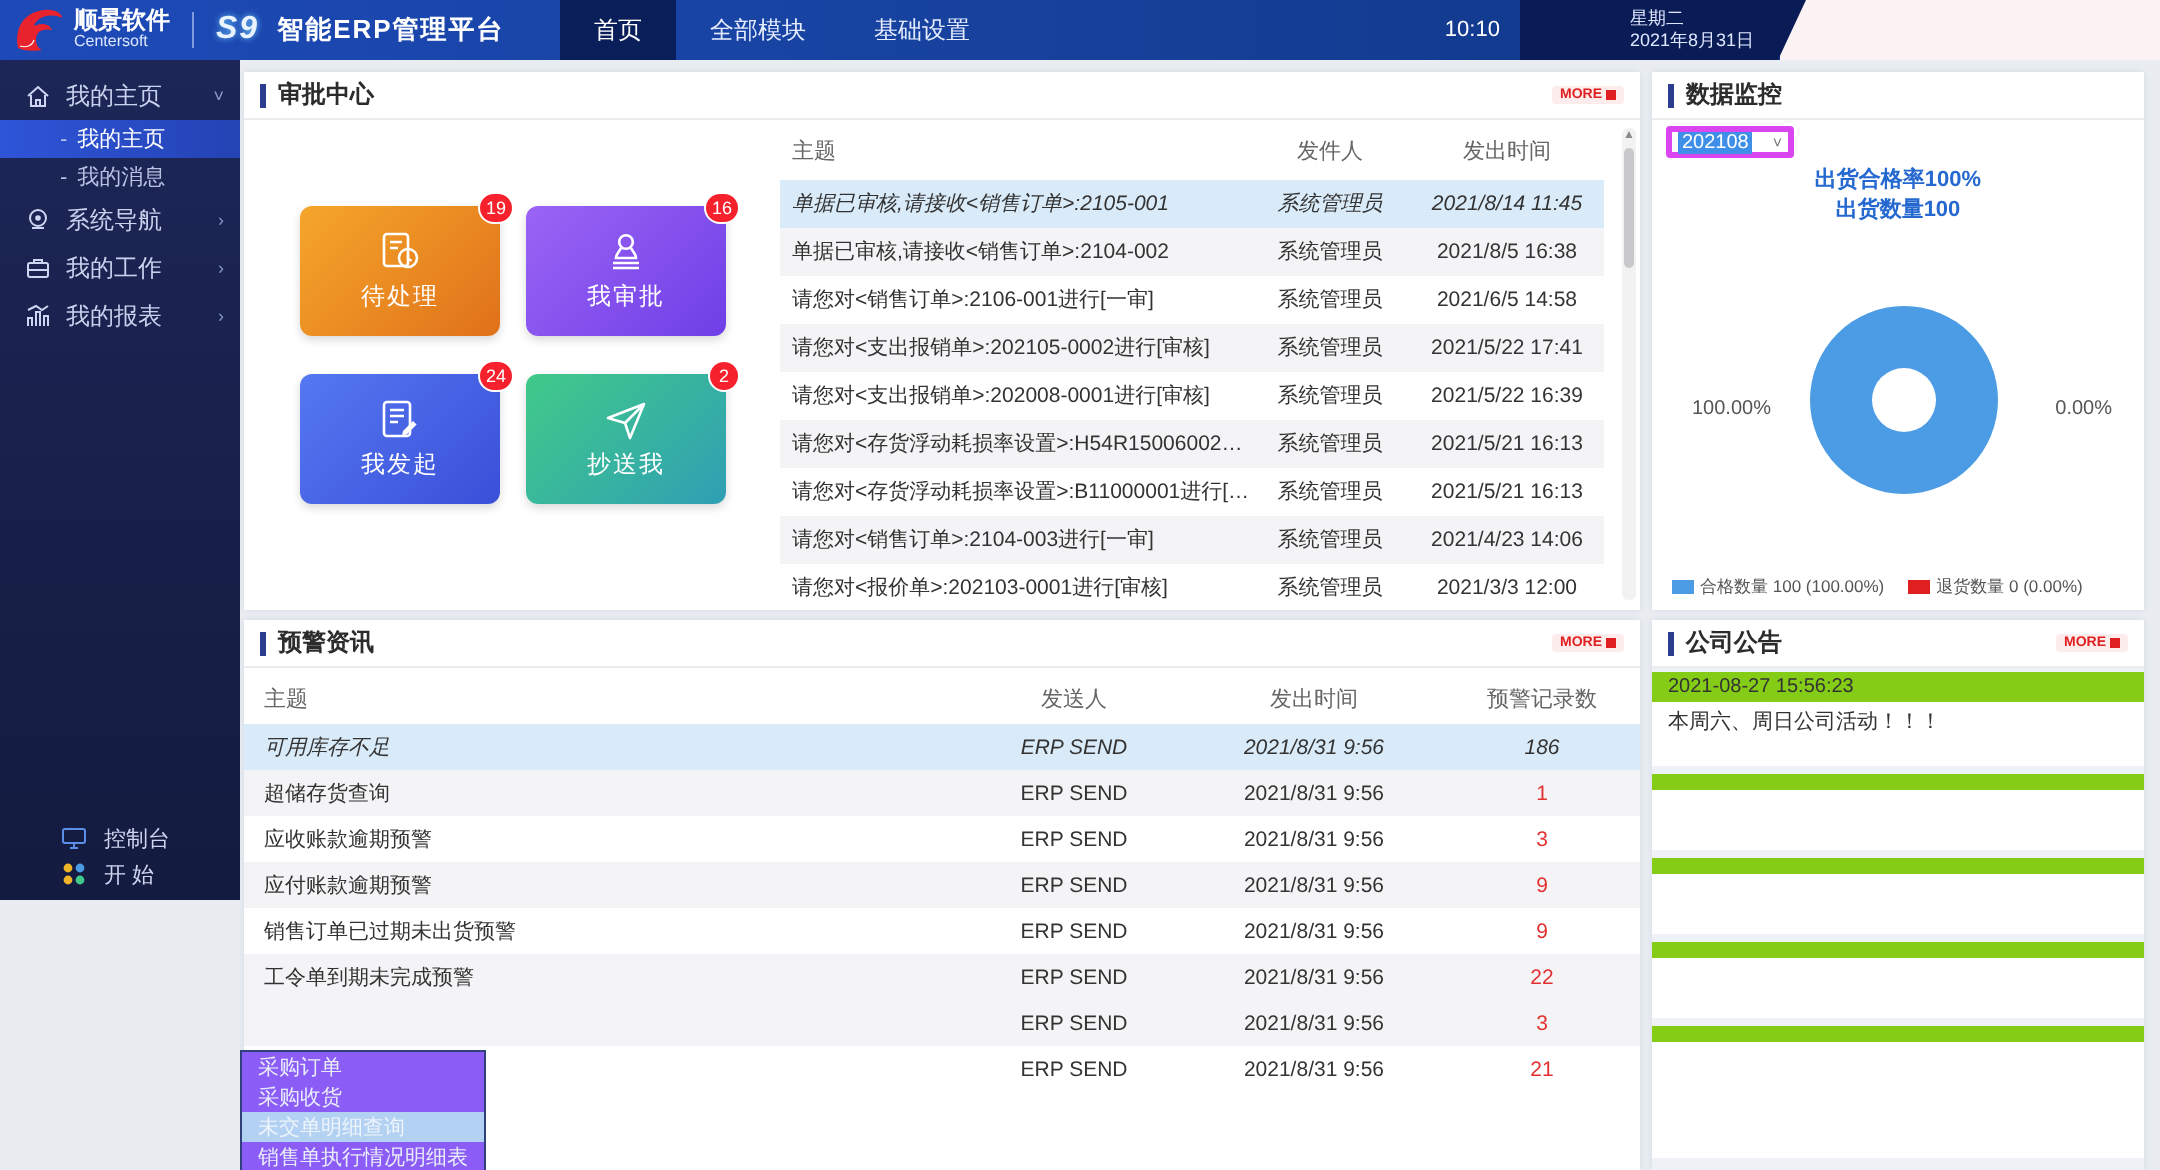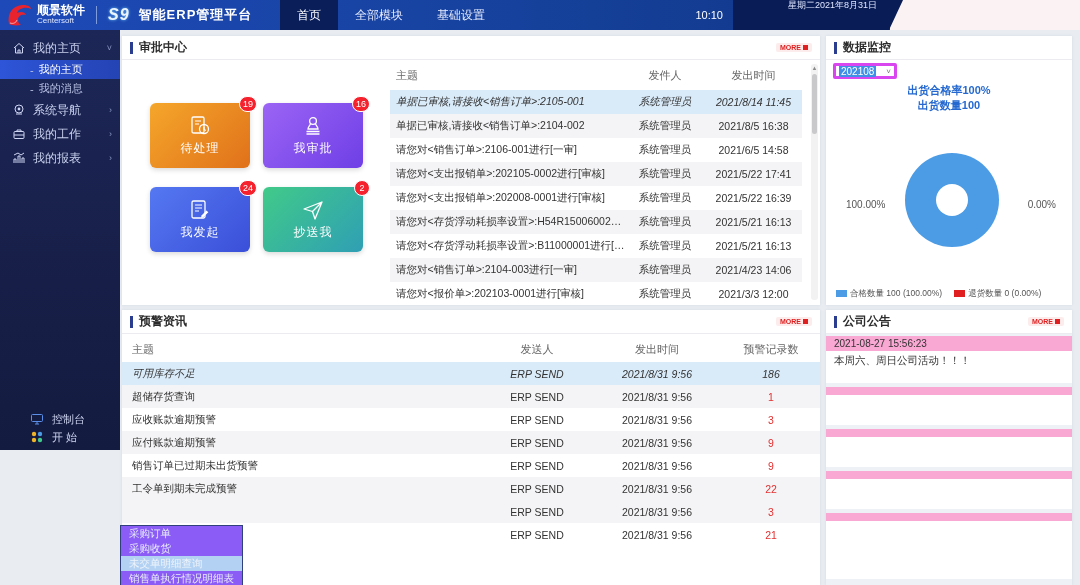--- a/index.html
+++ b/index.html
@@ -14,21 +14,21 @@
   .logo-swirl { width:26px; height:24px; flex:0 0 auto; }
   .brand-cn { color:#fff; font-weight:bold; font-size:12px; line-height:11px; }
   .brand-en { color:#dfe7ff; font-size:8px; font-weight:normal; }
   .brand-divider { width:1px; height:18px; background:#7f9bdc; margin:0 6px; }
   .s9 { color:#eaf4ff; font-weight:bold; font-size:16px; font-style:italic; letter-spacing:1px; text-shadow:0 0 3px #6fc2f5; }
   .product { color:#fff; font-weight:bold; font-size:13px; margin-left:4px; letter-spacing:1px; }
   .topnav { display:flex; height:30px; margin-left:6px; }
   .topnav-item { color:#e6ecff; font-size:12px; padding:0 17px; display:flex; align-items:center; cursor:pointer; }
   .topnav-item.active { background:#0a1e5a; color:#fff; }
   .top-time { color:#fff; font-size:11px; margin-left:auto; padding-right:10px; }
-  .date-block { background:#0a1c55; height:30px; color:#dfe6ff; font-size:9px; display:flex; flex-direction:row; justify-content:center; padding:0 26px 0 55px; clip-path:polygon(0 0,100% 0,calc(100% - 14px) 100%,0 100%); line-height:11px; }
+  .date-block { background:#0a1c55; height:30px; color:#dfe6ff; font-size:9px; display:flex; flex-direction:column; justify-content:center; padding:0 26px 0 55px; clip-path:polygon(0 0,100% 0,calc(100% - 14px) 100%,0 100%); line-height:11px; }
   .user-area { display:flex; align-items:center; gap:6px; padding:0 10px 0 14px; }
   .avatar { width:17px; height:17px; border-radius:50%; background:radial-gradient(circle at 40% 35%,#fde4ec 25%,#f3a8c4 70%,#e889ac); border:1px solid #e9b7c8; }
   .user-name { color:#27306e; font-size:11px; }
   .logout-btn { border:1px solid #ef3a5f; color:#e6305a; background:#fff; border-radius:10px; font-size:10px; padding:2px 8px 2px 6px; display:flex; align-items:center; gap:3px; cursor:pointer; white-space:nowrap; }
 
   
   .sidebar { position:absolute; left:0; top:30px; width:120px; height:420px; background:linear-gradient(180deg,#1d2757 0%,#171f48 60%,#141b40 100%); z-index:20; color:#c9d1ee; }
   .side-item { height:24px; display:flex; align-items:center; gap:7px; padding:0 8px 0 12px; font-size:12px; cursor:pointer; }
   .side-item .chev { margin-left:auto; font-size:9px; color:#8e99c8; }
   .side-icon { width:14px; height:14px; flex:0 0 auto; }
@@ -87,21 +87,21 @@
   .alerts-table { position:absolute; left:0; top:26px; width:698px; }
   .alerts-table th { font-weight:normal; color:#666; font-size:11px; height:26px; text-align:left; }
   .alerts-table td { font-size:10.5px; color:#333; height:23px; overflow:hidden; white-space:nowrap; }
   .alerts-table th:nth-child(1), .alerts-table td:nth-child(1){ width:360px; padding-left:10px; }
   .alerts-table th:nth-child(2), .alerts-table td:nth-child(2){ width:110px; text-align:center; }
   .alerts-table th:nth-child(3), .alerts-table td:nth-child(3){ width:130px; text-align:center; }
   .alerts-table th:nth-child(4), .alerts-table td:nth-child(4){ width:98px; text-align:center; }
   td.red { color:#e23030; }
 
   
-  .notice-entry-head { background:#f9a8d4; height:15px; display:flex; align-items:center; padding-left:8px; font-size:10px; color:#333; margin-top:4px; }
+  .notice-entry-head { background:#84cc16; height:15px; display:flex; align-items:center; padding-left:8px; font-size:10px; color:#333; margin-top:4px; }
   .notice-entry-body { background:#fff; min-height:30px; padding:3px 8px; font-size:10.5px; color:#333; }
   .notice-wrap { position:absolute; left:0; top:24px; width:246px; background:#eef2f7; height:251px; }
   .notice-entry-head.empty { height:8px; }
   .notice-entry-body.b1 { height:32px; }
   .notice-entry-body.b2 { height:30px; }
   .notice-entry-body.last { height:58px; }
 
   
   .popup-menu { position:absolute; left:120px; top:525px; width:123px; z-index:40; background:#8b5cf6; border:1px solid #30407c; border-bottom:none; }
   .popup-item { height:15px; display:flex; align-items:center; padding-left:8px; font-size:10.5px; color:#e8ecfa; cursor:pointer; white-space:nowrap; }

